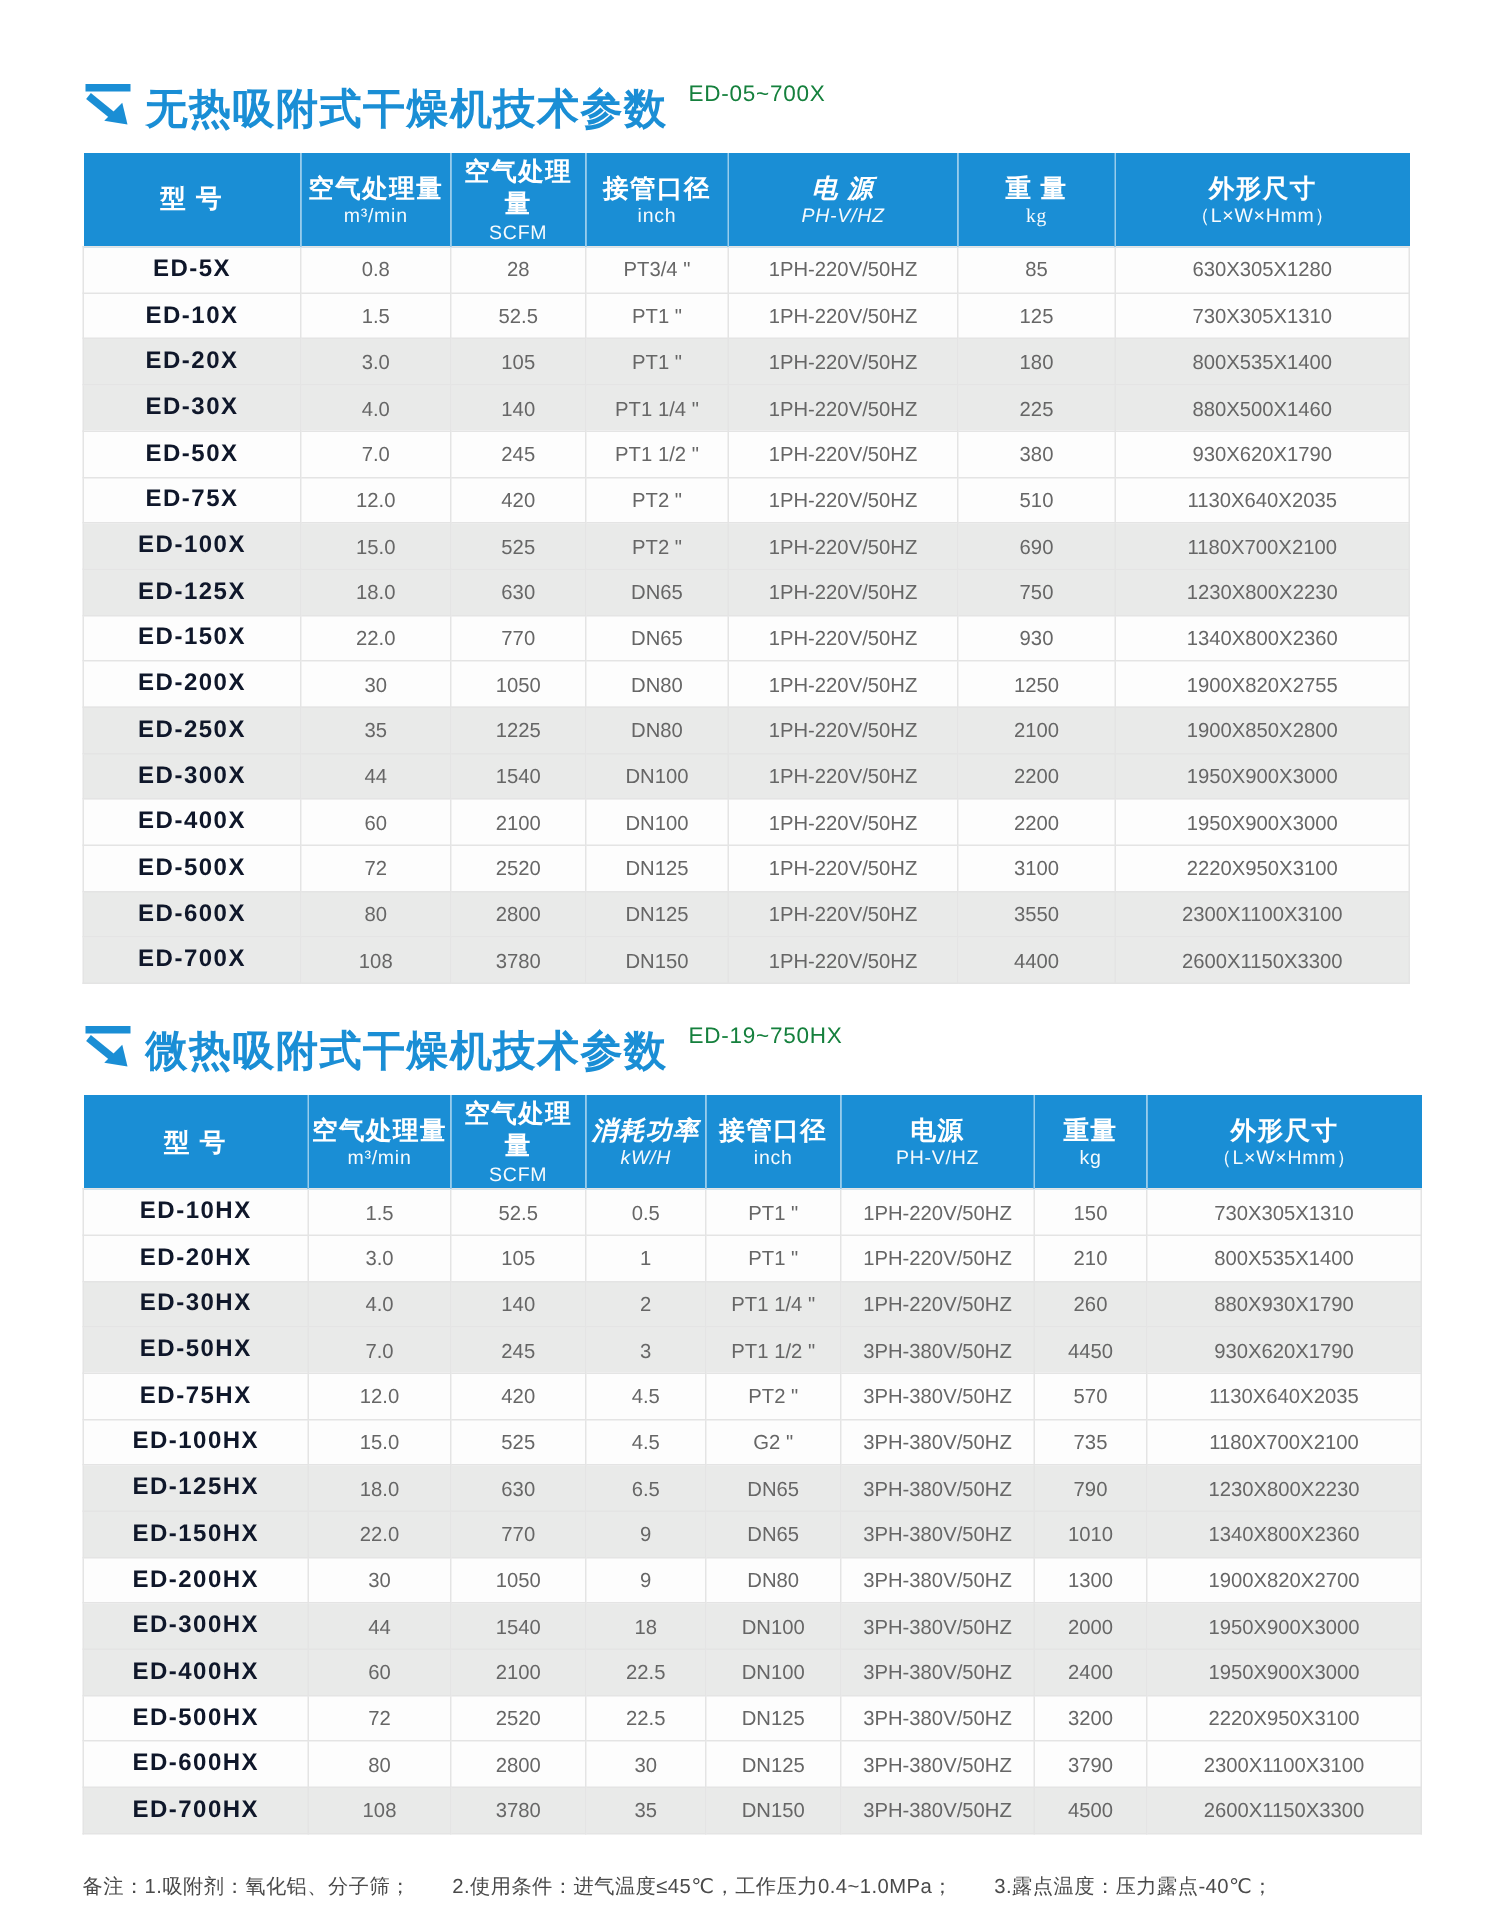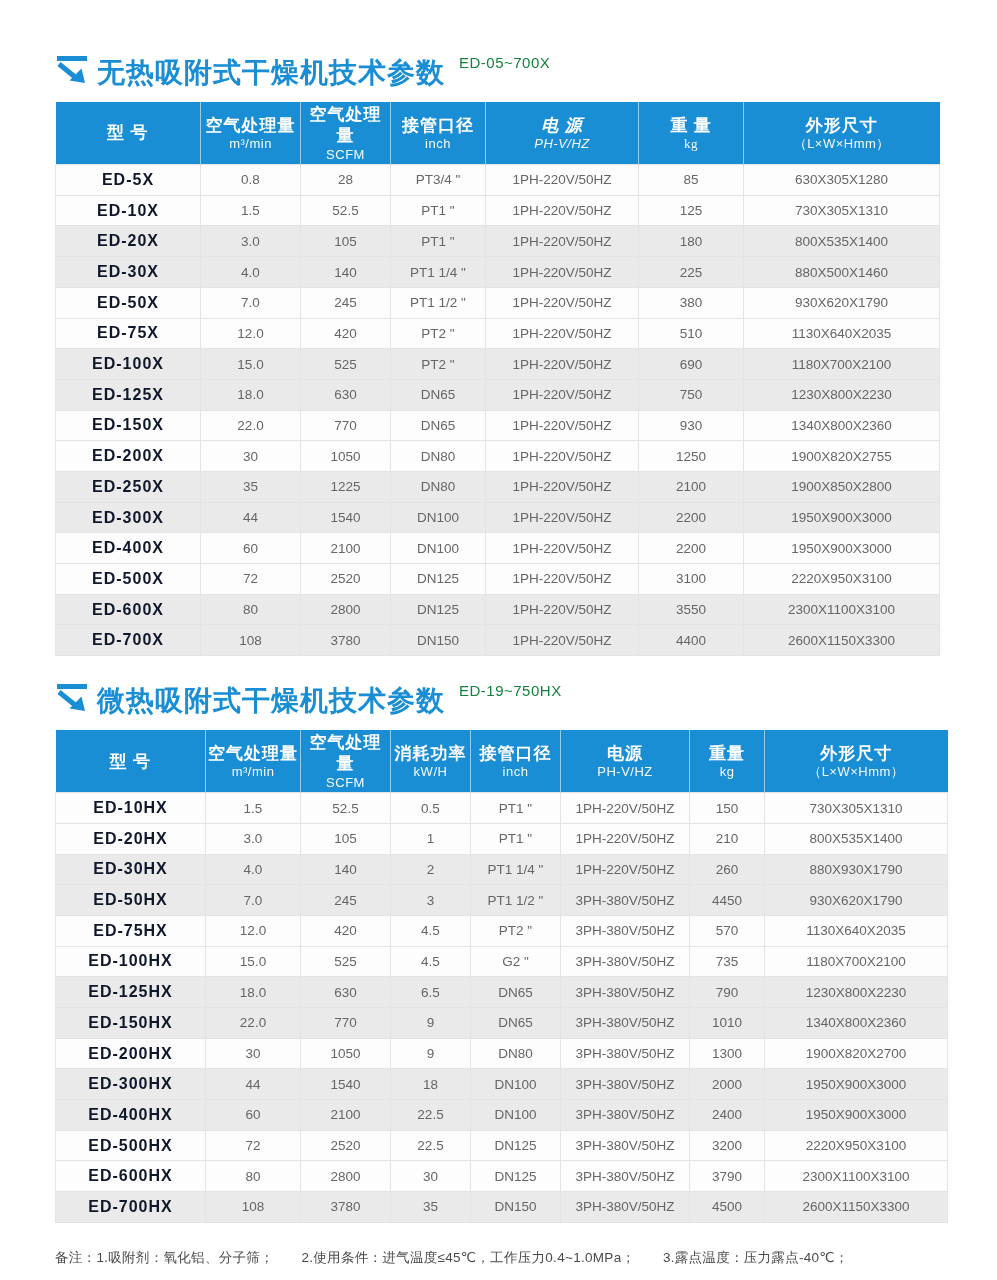--- a/index.html
+++ b/index.html
@@ -38,21 +38,21 @@
   table[data-table="0"] th:nth-child(2) { width: 100px; }
   table[data-table="0"] th:nth-child(3) { width: 90px;  }
   table[data-table="0"] th:nth-child(4) { width: 95px;  }
   table[data-table="0"] th:nth-child(5) { width: 153px; font-style: italic; }
   table[data-table="0"] th:nth-child(6) { width: 105px; font-family: Liberation Serif, serif; }
   table[data-table="0"] th:nth-child(7) { width: 196px; }
   
   table[data-table="1"] th:nth-child(1) { width: 150px; }
   table[data-table="1"] th:nth-child(2) { width: 95px;  }
   table[data-table="1"] th:nth-child(3) { width: 90px;  }
-  table[data-table="1"] th:nth-child(4) { width: 80px;  }
+  table[data-table="1"] th:nth-child(4) { width: 80px; font-style: italic;  }
   table[data-table="1"] th:nth-child(5) { width: 90px;  }
   table[data-table="1"] th:nth-child(6) { width: 129px; }
   table[data-table="1"] th:nth-child(7) { width: 75px;  }
   table[data-table="1"] th:nth-child(8) { width: 183px; }
 
   .footnote { margin-top: 12px; font-size: 13.5px; color: #4a4a4a; letter-spacing: 0.3px; }
 </style>
 </head>
 <body>
 

